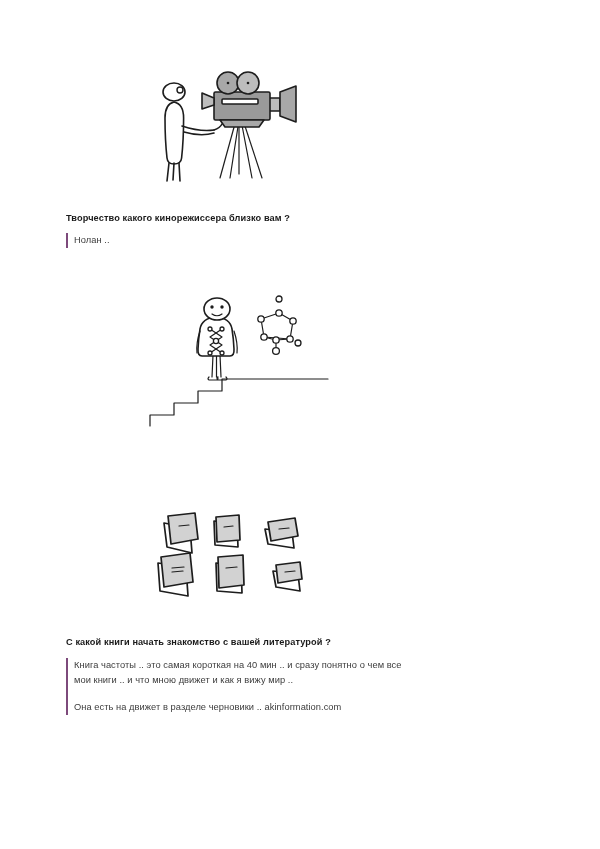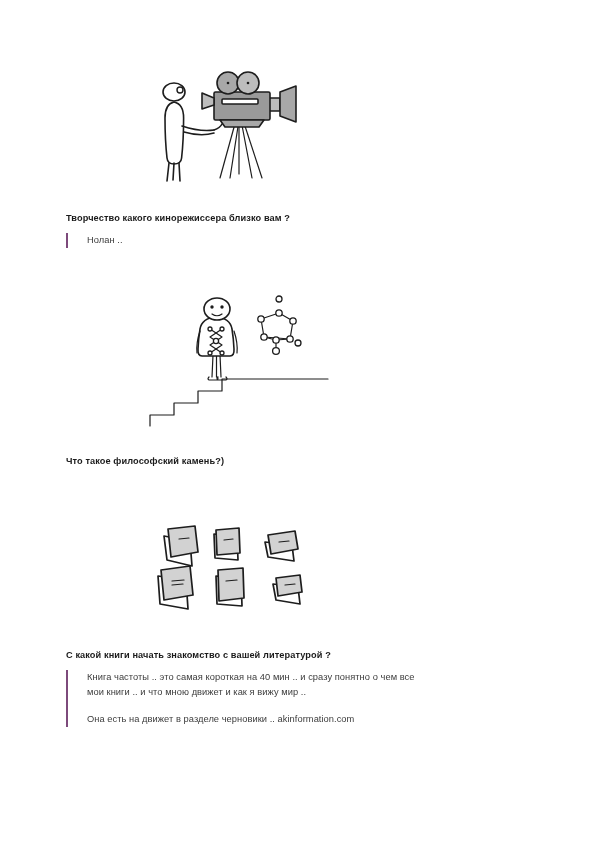--- a/index.html
+++ b/index.html
@@ -40,21 +40,21 @@
     font-size: 9.2px;
     font-weight: bold;
     color: #1a1a1a;
     letter-spacing: 0.1px;
     line-height: 1.35;
     margin: 0;
   }
   .answer {
     margin-top: 9px;
     border-left: 2.5px solid #7d4a7b;
-    padding-left: 19px;
+    padding-left: 6px;
   }
   .answer p {
     margin: 0 0 12px 0;
     font-size: 9.3px;
     line-height: 1.62;
     color: #3c3c3c;
     letter-spacing: 0.05px;
   }
   .answer p:last-child { margin-bottom: 0; }
 
@@ -186,21 +186,20 @@
       <circle class="dotc" cx="136" cy="45" r="3.2"></circle>
       <circle class="dotc" cx="136" cy="56" r="3.4"></circle>
       <circle class="dotc" cx="139" cy="4" r="3"></circle>
       <circle class="dotc" cx="158" cy="48" r="3"></circle>
     </svg>
   </div>
 
   <div class="sp-c"></div>
 
   <div class="qa-block">
-    <p class="question">Что такое философский камень?)</p>
     <div class="answer">
     </div>
   </div>
 
   <div class="sp-d"></div>
 
   <div class="illus">
     <svg width="200" height="95" viewBox="0 0 200 95" aria-hidden="true">
 
       <g transform="translate(22,4)">

